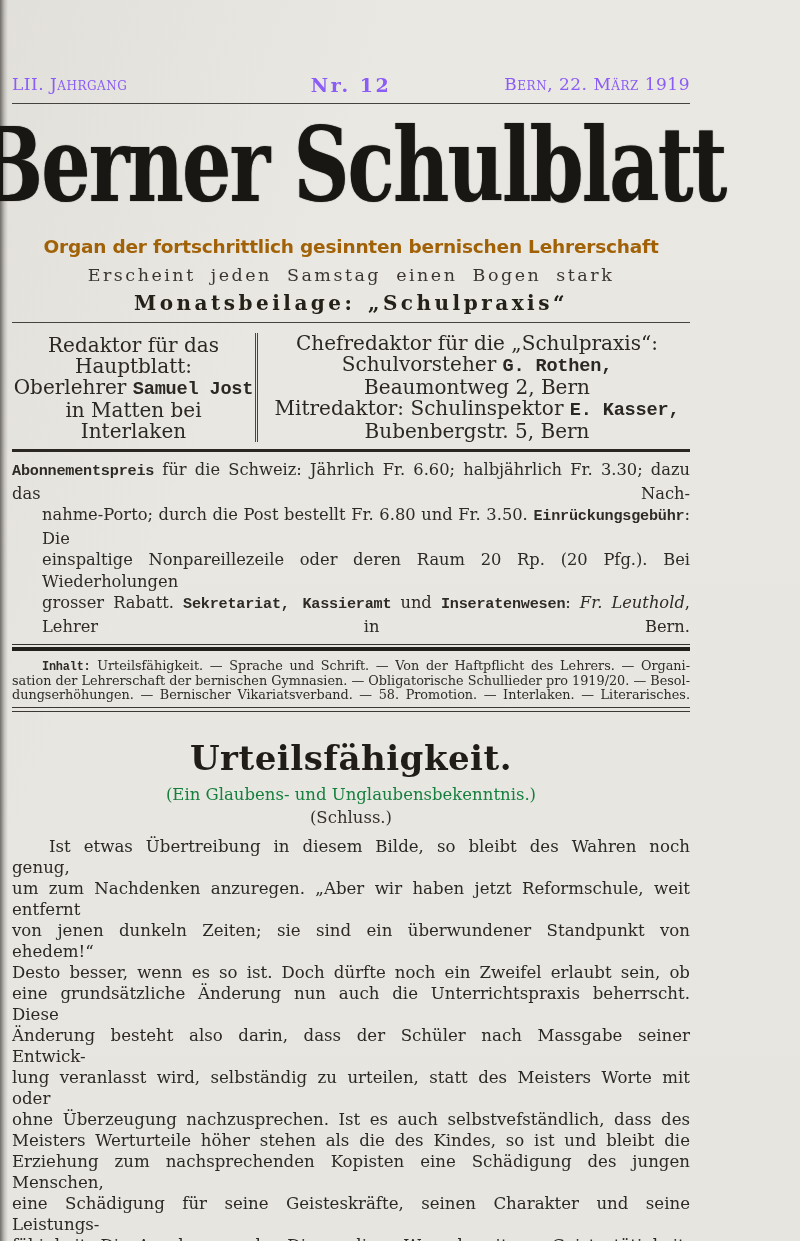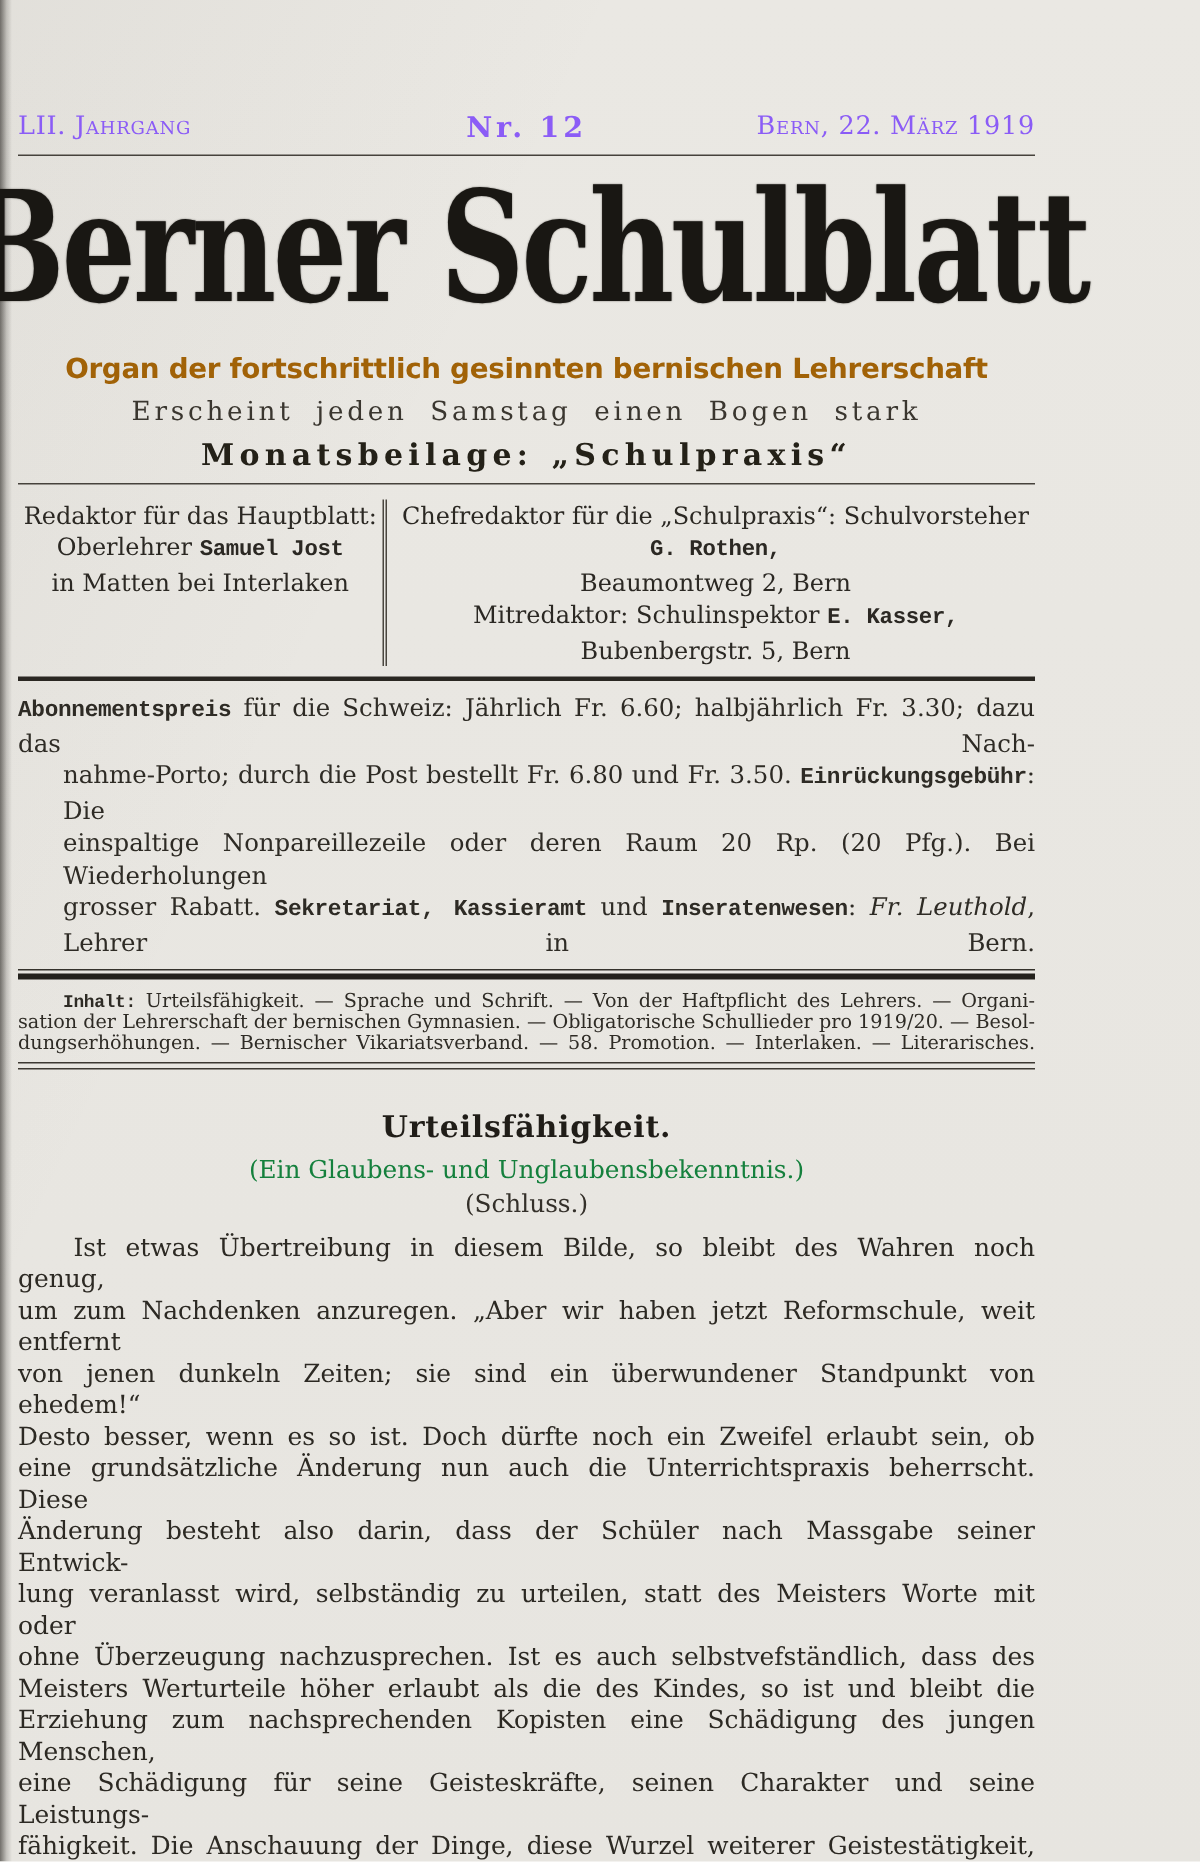--- a/index.html
+++ b/index.html
@@ -32,39 +32,39 @@
     font-size:80px;letter-spacing:-2px;color:#191713;white-space:nowrap;
     transform:scale(0.97,1.28);transform-origin:center;
     text-shadow:0 0 1px rgba(25,23,19,0.7);
   }
   .organ{margin-top:14px;text-align:center;font-family:"DejaVu Sans","Liberation Sans",sans-serif;
     font-weight:700;font-size:18.5px;letter-spacing:-0.2px;color:#a16207;}
   .freq{margin-top:8px;text-align:center;font-size:17.5px;letter-spacing:2.5px;word-spacing:7px;color:#3a362f;}
   .suppl{margin-top:6px;text-align:center;font-weight:700;font-size:20px;letter-spacing:3.5px;word-spacing:2px;color:#242118;}
 
   
-  .editors{display:flex;margin-top:5px;padding:5px 0 4px 0;font-size:16px;line-height:21px;}
+  .editors{display:flex;margin-top:5px;padding:5px 0 4px 0;font-size:20px;line-height:21px;align-items:flex-end;}
   .editors .col-l{width:243px;text-align:center;}
   .editors .col-r{flex:1;text-align:center;border-left:3px double #4a463f;padding-left:6px;}
   .rule-thick{border-top:3.5px solid #2a2722;margin-top:3px;}
 
   
   .subscription{margin-top:7px;font-size:16.3px;line-height:21.5px;color:#2e2b25;}
   .subscription .rline{text-align:justify;text-align-last:justify;}
   .subscription .rline:not(:first-child){padding-left:30px;}
   .rule-dblthick{margin-top:7px;height:2px;border-top:1.8px solid #35322c;border-bottom:4px solid #23211c;}
 
   
   .contents{margin-top:8px;font-size:12.8px;line-height:14px;color:#2e2b25;}
   .contents .rline{text-align:justify;text-align-last:justify;}
   .contents .rline:first-child{text-indent:30px;}
   .rule-dblthin{margin-top:5px;height:3px;border-top:1.4px solid #3c3832;border-bottom:1.4px solid #3c3832;}
 
   
-  .art-title{margin-top:26px;text-align:center;font-weight:700;font-size:20px;letter-spacing:0.5px;color:#201d18;}
+  .art-title{margin-top:26px;text-align:center;font-weight:700;font-size:34px;letter-spacing:0.5px;color:#201d18;}
   .art-sub{margin-top:7px;text-align:center;font-size:16.5px;color:#15803d;}
   .art-note{margin-top:4px;text-align:center;font-size:16.5px;color:#34302a;}
   .body-text{margin-top:9px;font-size:16.6px;line-height:21px;word-spacing:1.5px;color:#2c2923;}
   .body-text .rline{text-align:justify;text-align-last:justify;}
   .body-text .rline:first-child{text-indent:37px;}
   .body-text .rline:last-child{text-align-last:left;}
 
   
   .b{font-family:Liberation Mono, monospace;font-weight:700;font-size:0.93em;letter-spacing:-0.2px;}
   .i{font-style:italic;}
@@ -127,20 +127,20 @@
 
   <div class="body-text">
       <div class="rline">Ist etwas Übertreibung in diesem Bilde, so bleibt des Wahren noch genug,</div>
       <div class="rline">um zum Nachdenken anzuregen. „Aber wir haben jetzt Reformschule, weit entfernt</div>
       <div class="rline">von jenen dunkeln Zeiten; sie sind ein überwundener Standpunkt von ehedem!“</div>
       <div class="rline">Desto besser, wenn es so ist. Doch dürfte noch ein Zweifel erlaubt sein, ob</div>
       <div class="rline">eine grundsätzliche Änderung nun auch die Unterrichtspraxis beherrscht. Diese</div>
       <div class="rline">Änderung besteht also darin, dass der Schüler nach Massgabe seiner Entwick-</div>
       <div class="rline">lung veranlasst wird, selbständig zu urteilen, statt des Meisters Worte mit oder</div>
       <div class="rline">ohne Überzeugung nachzusprechen. Ist es auch selbstvefständlich, dass des</div>
-      <div class="rline">Meisters Werturteile höher erlaubt als die des Kindes, so ist und bleibt die</div>
+      <div class="rline">Meisters Werturteile höher stehen als die des Kindes, so ist und bleibt die</div>
       <div class="rline">Erziehung zum nachsprechenden Kopisten eine Schädigung des jungen Menschen,</div>
       <div class="rline">eine Schädigung für seine Geisteskräfte, seinen Charakter und seine Leistungs-</div>
       <div class="rline">fähigkeit. Die Anschauung der Dinge, diese Wurzel weiterer Geistestätigkeit,</div>
       <div class="rline">wird hinfällig, wenn das Kind weiss, der Lehrer wird dann schon sagen, wie</div>
     </div>
 
 </div>
 
 </body></html>

